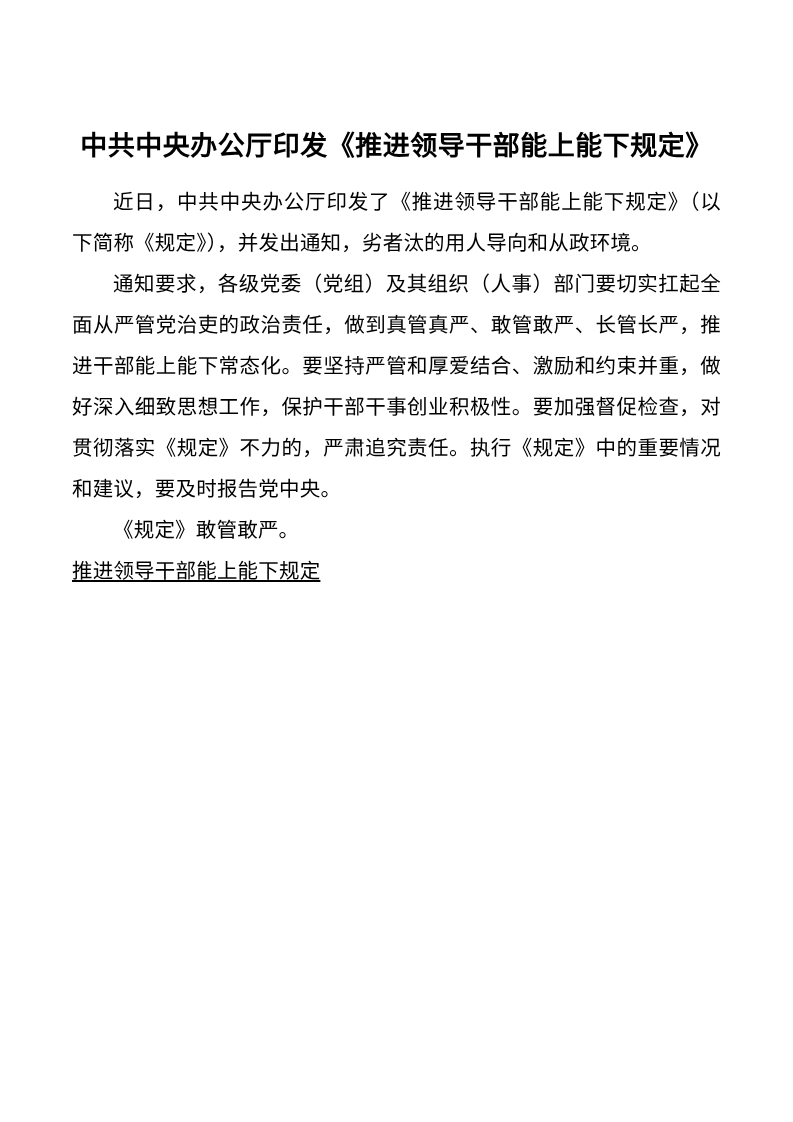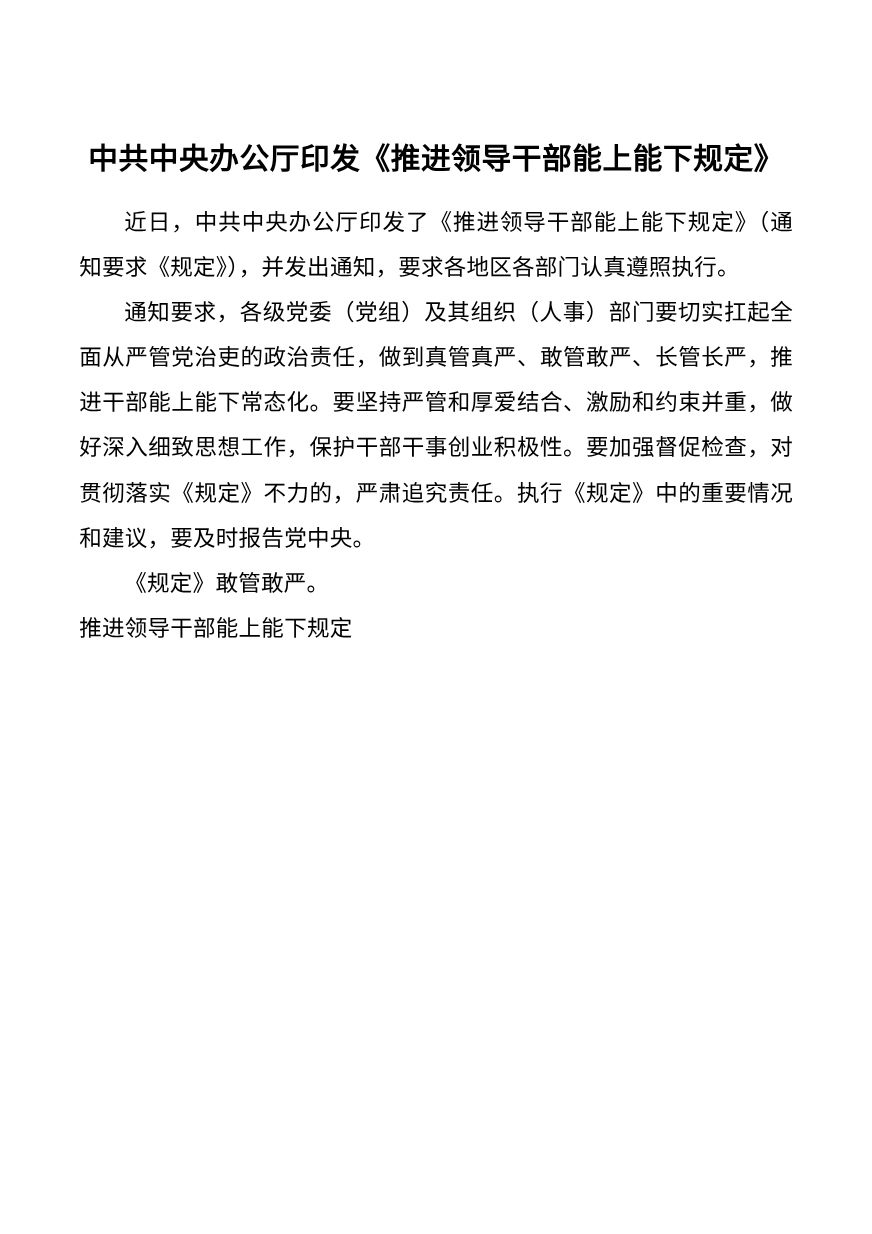--- a/index.html
+++ b/index.html
@@ -36,30 +36,31 @@
     text-align: justify;
     text-justify: inter-ideograph;
     letter-spacing: 0.2px;
     margin: 0 0 0 0;
   }
   .para.indent {
     text-indent: 2em;
   }
   .para.noindent {
     text-indent: 0;
+    text-decoration: underline;
   }
 </style>
 </head>
 <body>
 
 <div class="page">
 
   <h1 class="doc-title">中共中央办公厅印发《推进领导干部能上能下规定》</h1>
 
-  <p class="para indent">近日，中共中央办公厅印发了《推进领导干部能上能下规定》（通知要求《规定》），并发出通知，要求各地区各部门认真遵照执行。</p>
+  <p class="para indent">近日，中共中央办公厅印发了《推进领导干部能上能下规定》（以下简称《规定》），并发出通知，劣者汰的用人导向和从政环境。</p>
 
 
   <p class="para indent">通知要求，各级党委（党组）及其组织（人事）部门要切实扛起全面从严管党治吏的政治责任，做到真管真严、敢管敢严、长管长严，推进干部能上能下常态化。要坚持严管和厚爱结合、激励和约束并重，做好深入细致思想工作，保护干部干事创业积极性。要加强督促检查，对贯彻落实《规定》不力的，严肃追究责任。执行《规定》中的重要情况和建议，要及时报告党中央。</p>
 
   <p class="para indent">《规定》敢管敢严。</p>
 
   <p class="para noindent">推进领导干部能上能下规定</p>
 
 
 </div>

